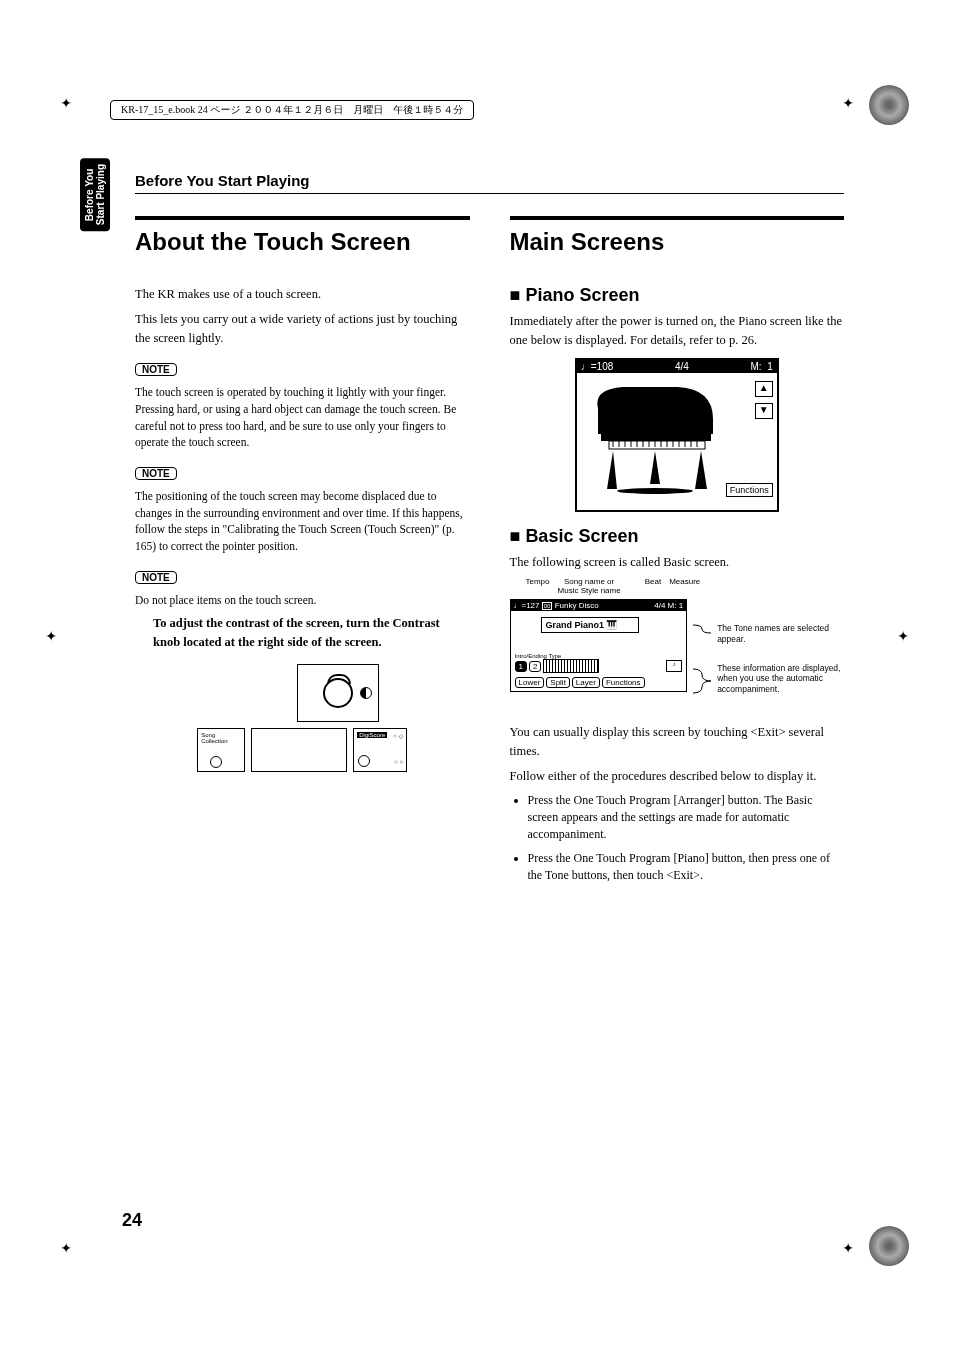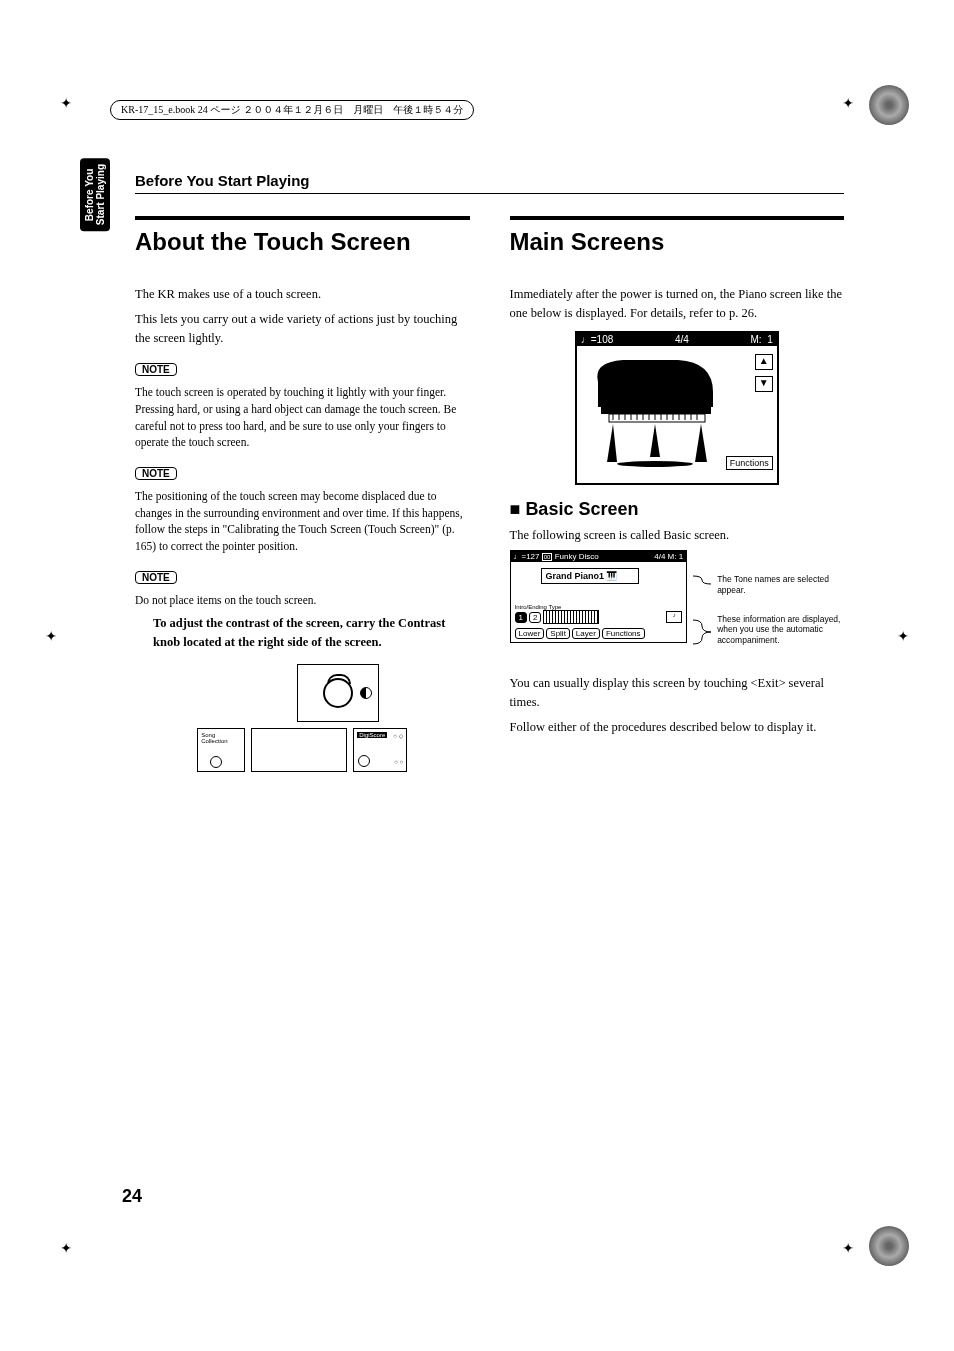--- a/index.html
+++ b/index.html
@@ -42,21 +42,21 @@
   .side-mark-l { top: 625px; left: 40px; }
   .side-mark-r { top: 625px; right: 40px; }
 
   .header-bar {
     position: absolute;
     top: 100px;
     left: 110px;
     right: 110px;
     font-size: 10px;
     border: 1px solid #000;
-    border-radius: 10px;
+    border-radius: 4px;
     padding: 2px 10px;
     display: inline-block;
     width: fit-content;
   }
 
   .side-tab {
     position: absolute;
     top: 158px;
     left: 80px;
     background: #000;
@@ -305,21 +305,21 @@
     border:1px solid #000; font-size:6px; padding:3px; font-family:Arial,sans-serif;
     position:relative;
   }
   .cb-left{width:40px;height:36px;}
   .cb-mid{flex:1;height:36px;}
   .cb-right{width:46px;height:36px;}
   .tiny-circle{width:10px;height:10px;border:1.5px solid #000;border-radius:50%;display:inline-block;}
 
   .page-num {
     position: absolute;
-    bottom: 144px;
+    bottom: 120px;
     left: 122px;
     font-family: Arial, sans-serif;
     font-weight: bold;
     font-size: 18px;
   }
 
   .keyboard-mini {
     display: inline-flex;
     height: 12px;
     border: 1px solid #000;
@@ -359,21 +359,21 @@
 
       <div class="note-box">NOTE</div>
       <p class="small-text">The touch screen is operated by touching it lightly with your finger. Pressing hard, or using a hard object can damage the touch screen. Be careful not to press too hard, and be sure to use only your fingers to operate the touch screen.</p>
 
       <div class="note-box">NOTE</div>
       <p class="small-text">The positioning of the touch screen may become displaced due to changes in the surrounding environment and over time. If this happens, follow the steps in "Calibrating the Touch Screen (Touch Screen)" (p. 165) to correct the pointer position.</p>
 
       <div class="note-box">NOTE</div>
       <p class="small-text">Do not place items on the touch screen.</p>
 
-      <p class="body-text bold" style="margin-left:18px;">To adjust the contrast of the screen, carry the Contrast knob located at the right side of the screen.</p>
+      <p class="body-text bold" style="margin-left:18px;">To adjust the contrast of the screen, turn the Contrast knob located at the right side of the screen.</p>
 
       <div class="contrast-fig">
         <div class="contrast-top">
           <div class="knob"></div>
           <div class="half-moon"></div>
         </div>
         <div class="contrast-bottom">
           <div class="cb-box cb-left">
             <div style="white-space:pre-line;font-size:6px;line-height:1;">Song
 Collection</div>
@@ -388,20 +388,21 @@
             <div style="position:absolute;bottom:6px;right:3px;font-size:6px;">○ ○</div>
             <div style="position:absolute;top:3px;right:3px;font-size:6px;">○ ◇</div>
           </div>
         </div>
       </div>
     </div>
 
     <div class="col">
       <h1>Main Screens</h1>
 
+      <h2 class="square-bullet">Piano Screen</h2>
       <p class="body-text">Immediately after the power is turned on, the Piano screen like the one below is displayed. For details, refer to p. 26.</p>
 
       <div class="piano-screen-fig">
         <div class="ps-top">
           <span>♩<span>=108</span></span>
           <span>4/4</span>
           <span><span>M:</span>&nbsp;&nbsp;<span>1</span></span>
         </div>
         <div class="ps-body">
           <svg class="piano-svg" width="150" height="118" viewBox="0 0 150 118">
@@ -432,20 +433,27 @@
           </svg>
           <div class="ps-arrow" style="top:8px;">▲</div>
           <div class="ps-arrow" style="top:30px;">▼</div>
           <div class="ps-func">Functions</div>
         </div>
       </div>
 
       <h2 class="square-bullet">Basic Screen</h2>
       <p class="body-text">The following screen is called Basic screen.</p>
 
+      <div class="bs-labels-top">
+        <span>Tempo</span>
+        <span style="white-space:pre-line;text-align:center;">Song name or
+Music Style name</span>
+        <span style="margin-left:16px;">Beat</span>
+        <span>Measure</span>
+      </div>
 
       <div class="basic-screen-wrap">
         <div class="basic-screen-fig">
           <div class="bs-top">
             <span>♩<span>=127</span> <span style="border:1px solid #fff;padding:0 1px;font-size:6px;">00</span> <span>Funky Disco</span></span>
             <span><span>4/4</span> <span>M:</span> <span>1</span></span>
           </div>
           <div class="bs-mid">
             <div class="bs-tone"><span>Grand Piano1</span> 🎹</div>
           </div>
@@ -490,17 +498,21 @@
           <path d="M0 94 Q9 94 9 88 Q9 82 18 82" stroke="#000" fill="none"></path>
         </svg>
         <div class="callouts">
           <div class="callout1">The Tone names are selected appear.</div>
           <div class="callout2">These information are displayed, when you use the automatic accompaniment.</div>
         </div>
       </div>
 
       <p class="body-text" style="margin-top:14px;">You can usually display this screen by touching &lt;Exit&gt; several times.</p>
       <p class="body-text">Follow either of the procedures described below to display it.</p>
+      <ul class="bullet-list">
+        <li>Press the One Touch Program [Arranger] button. The Basic screen appears and the settings are made for automatic accompaniment.</li>
+        <li>Press the One Touch Program [Piano] button, then press one of the Tone buttons, then touch &lt;Exit&gt;.</li>
+      </ul>
     </div>
   </div>
 </div>
 
 <div class="page-num">24</div>
 
 </body></html>

